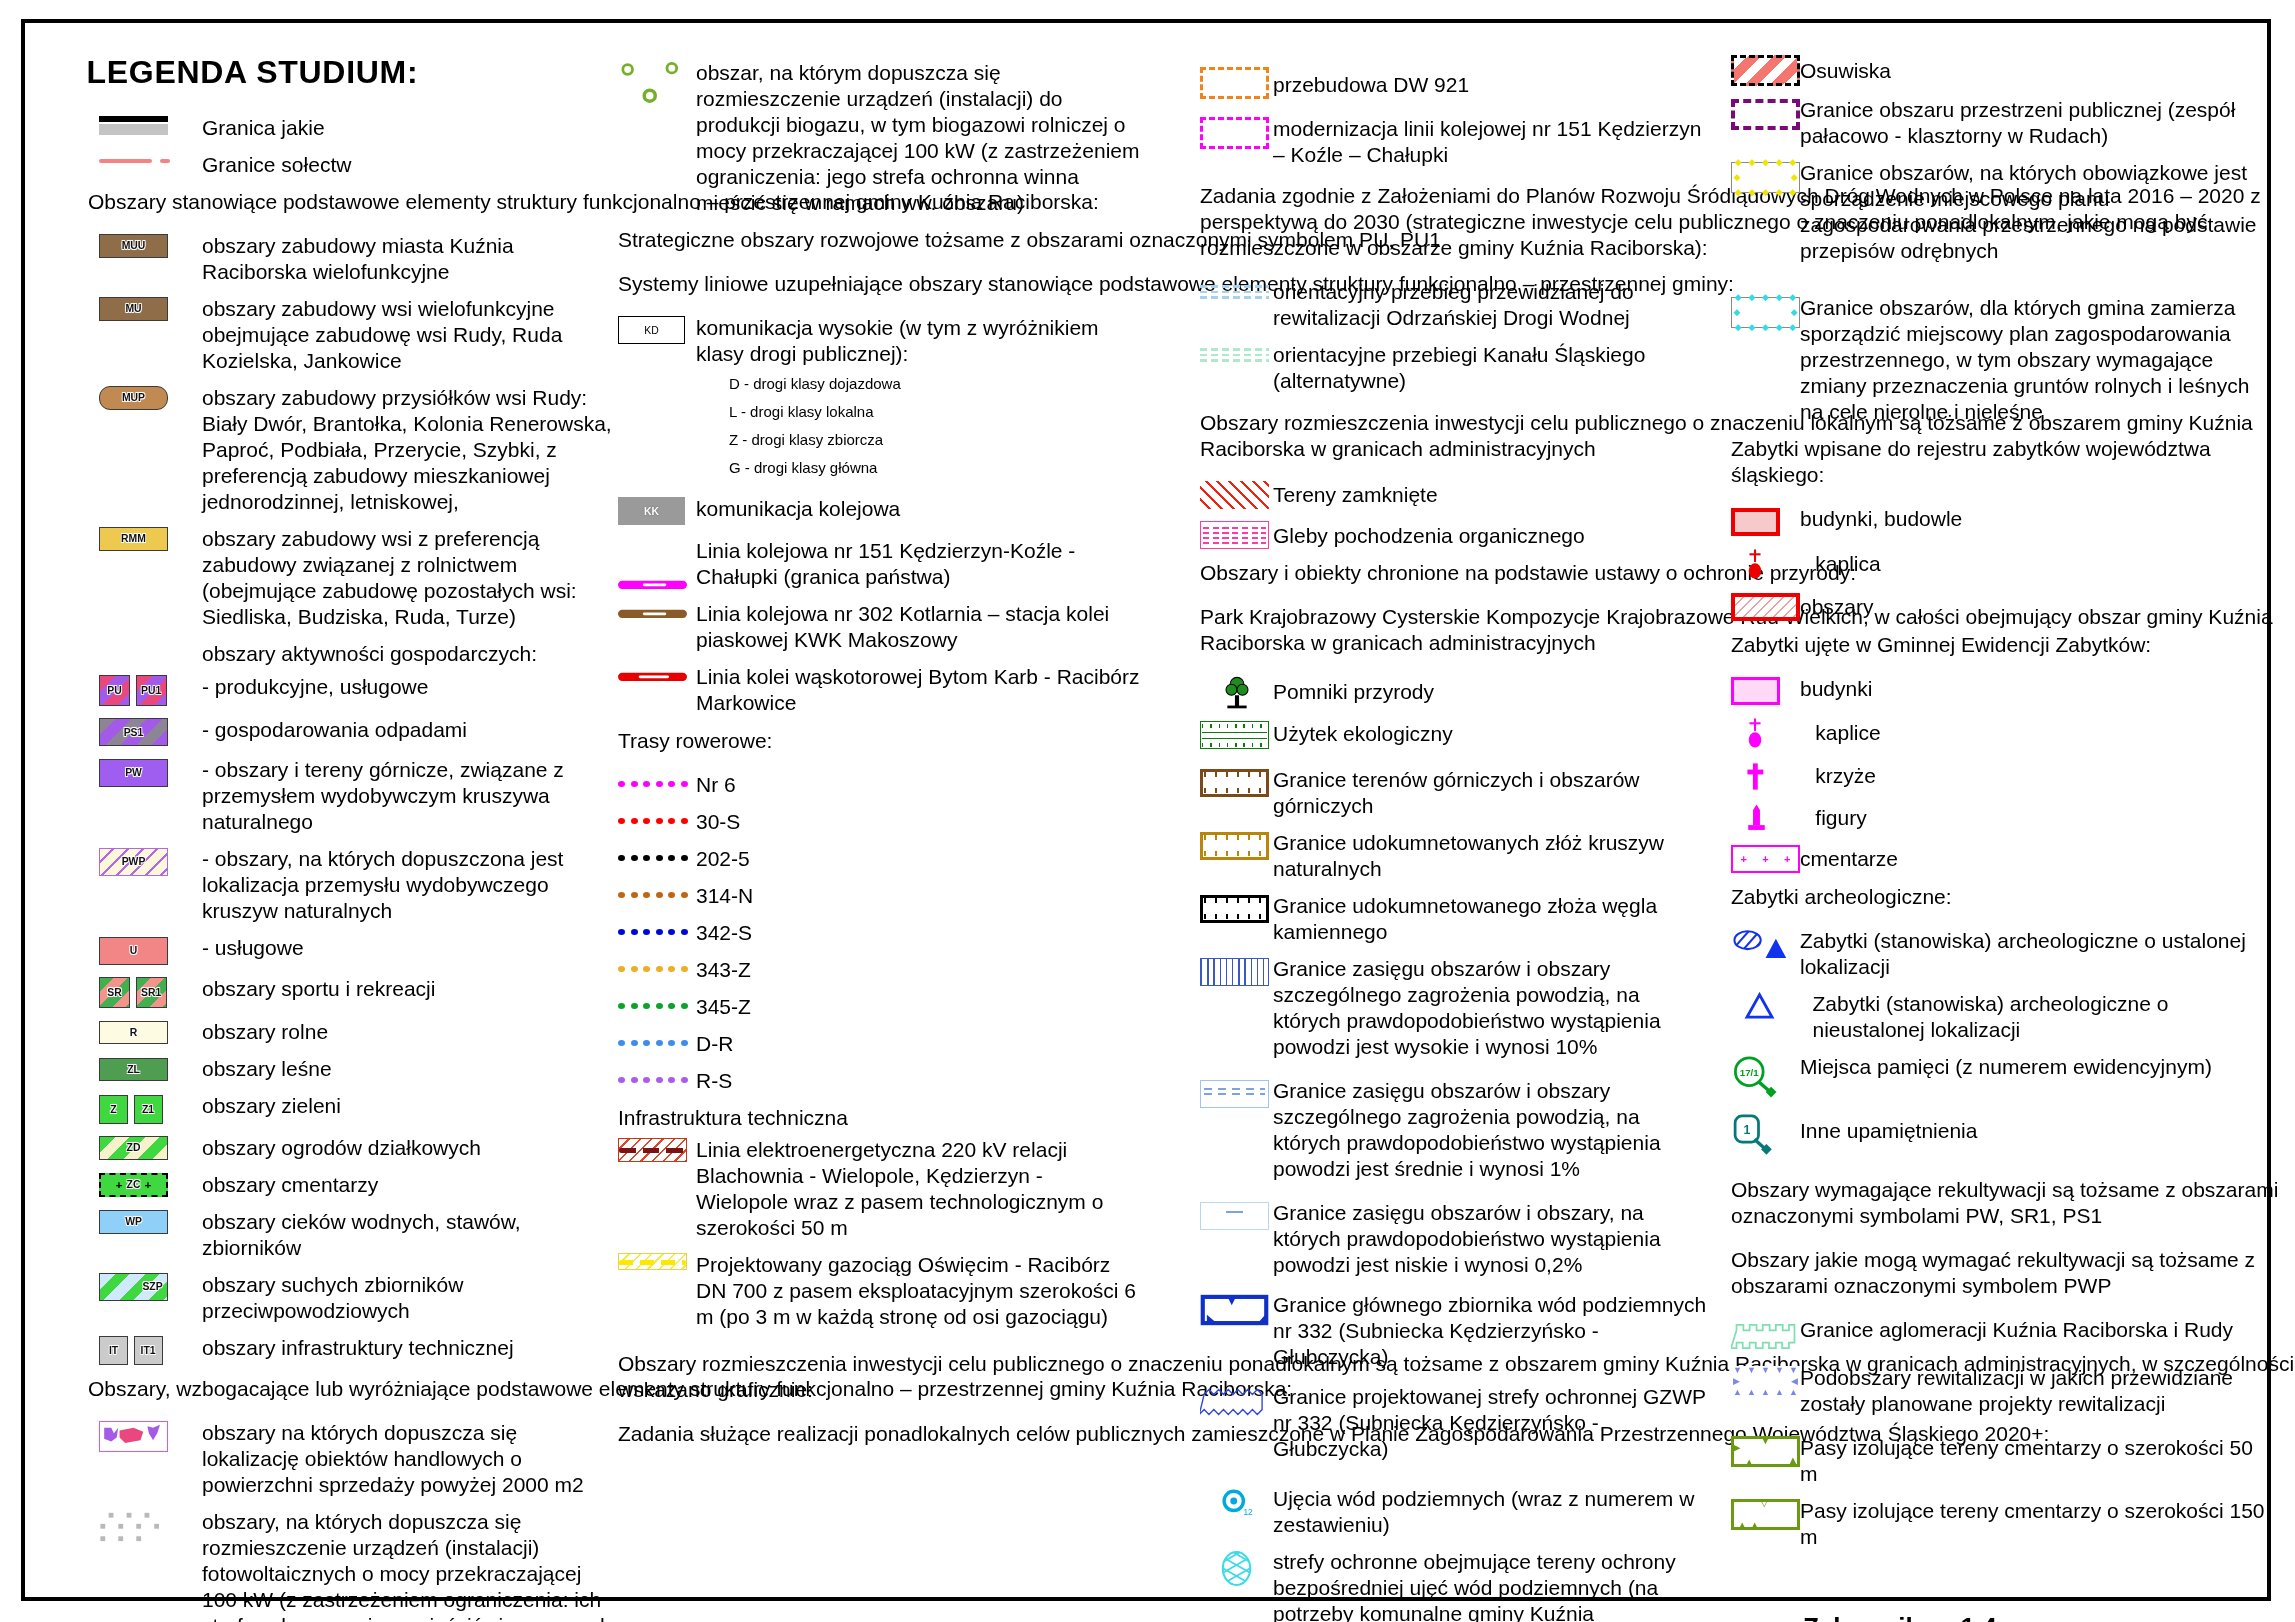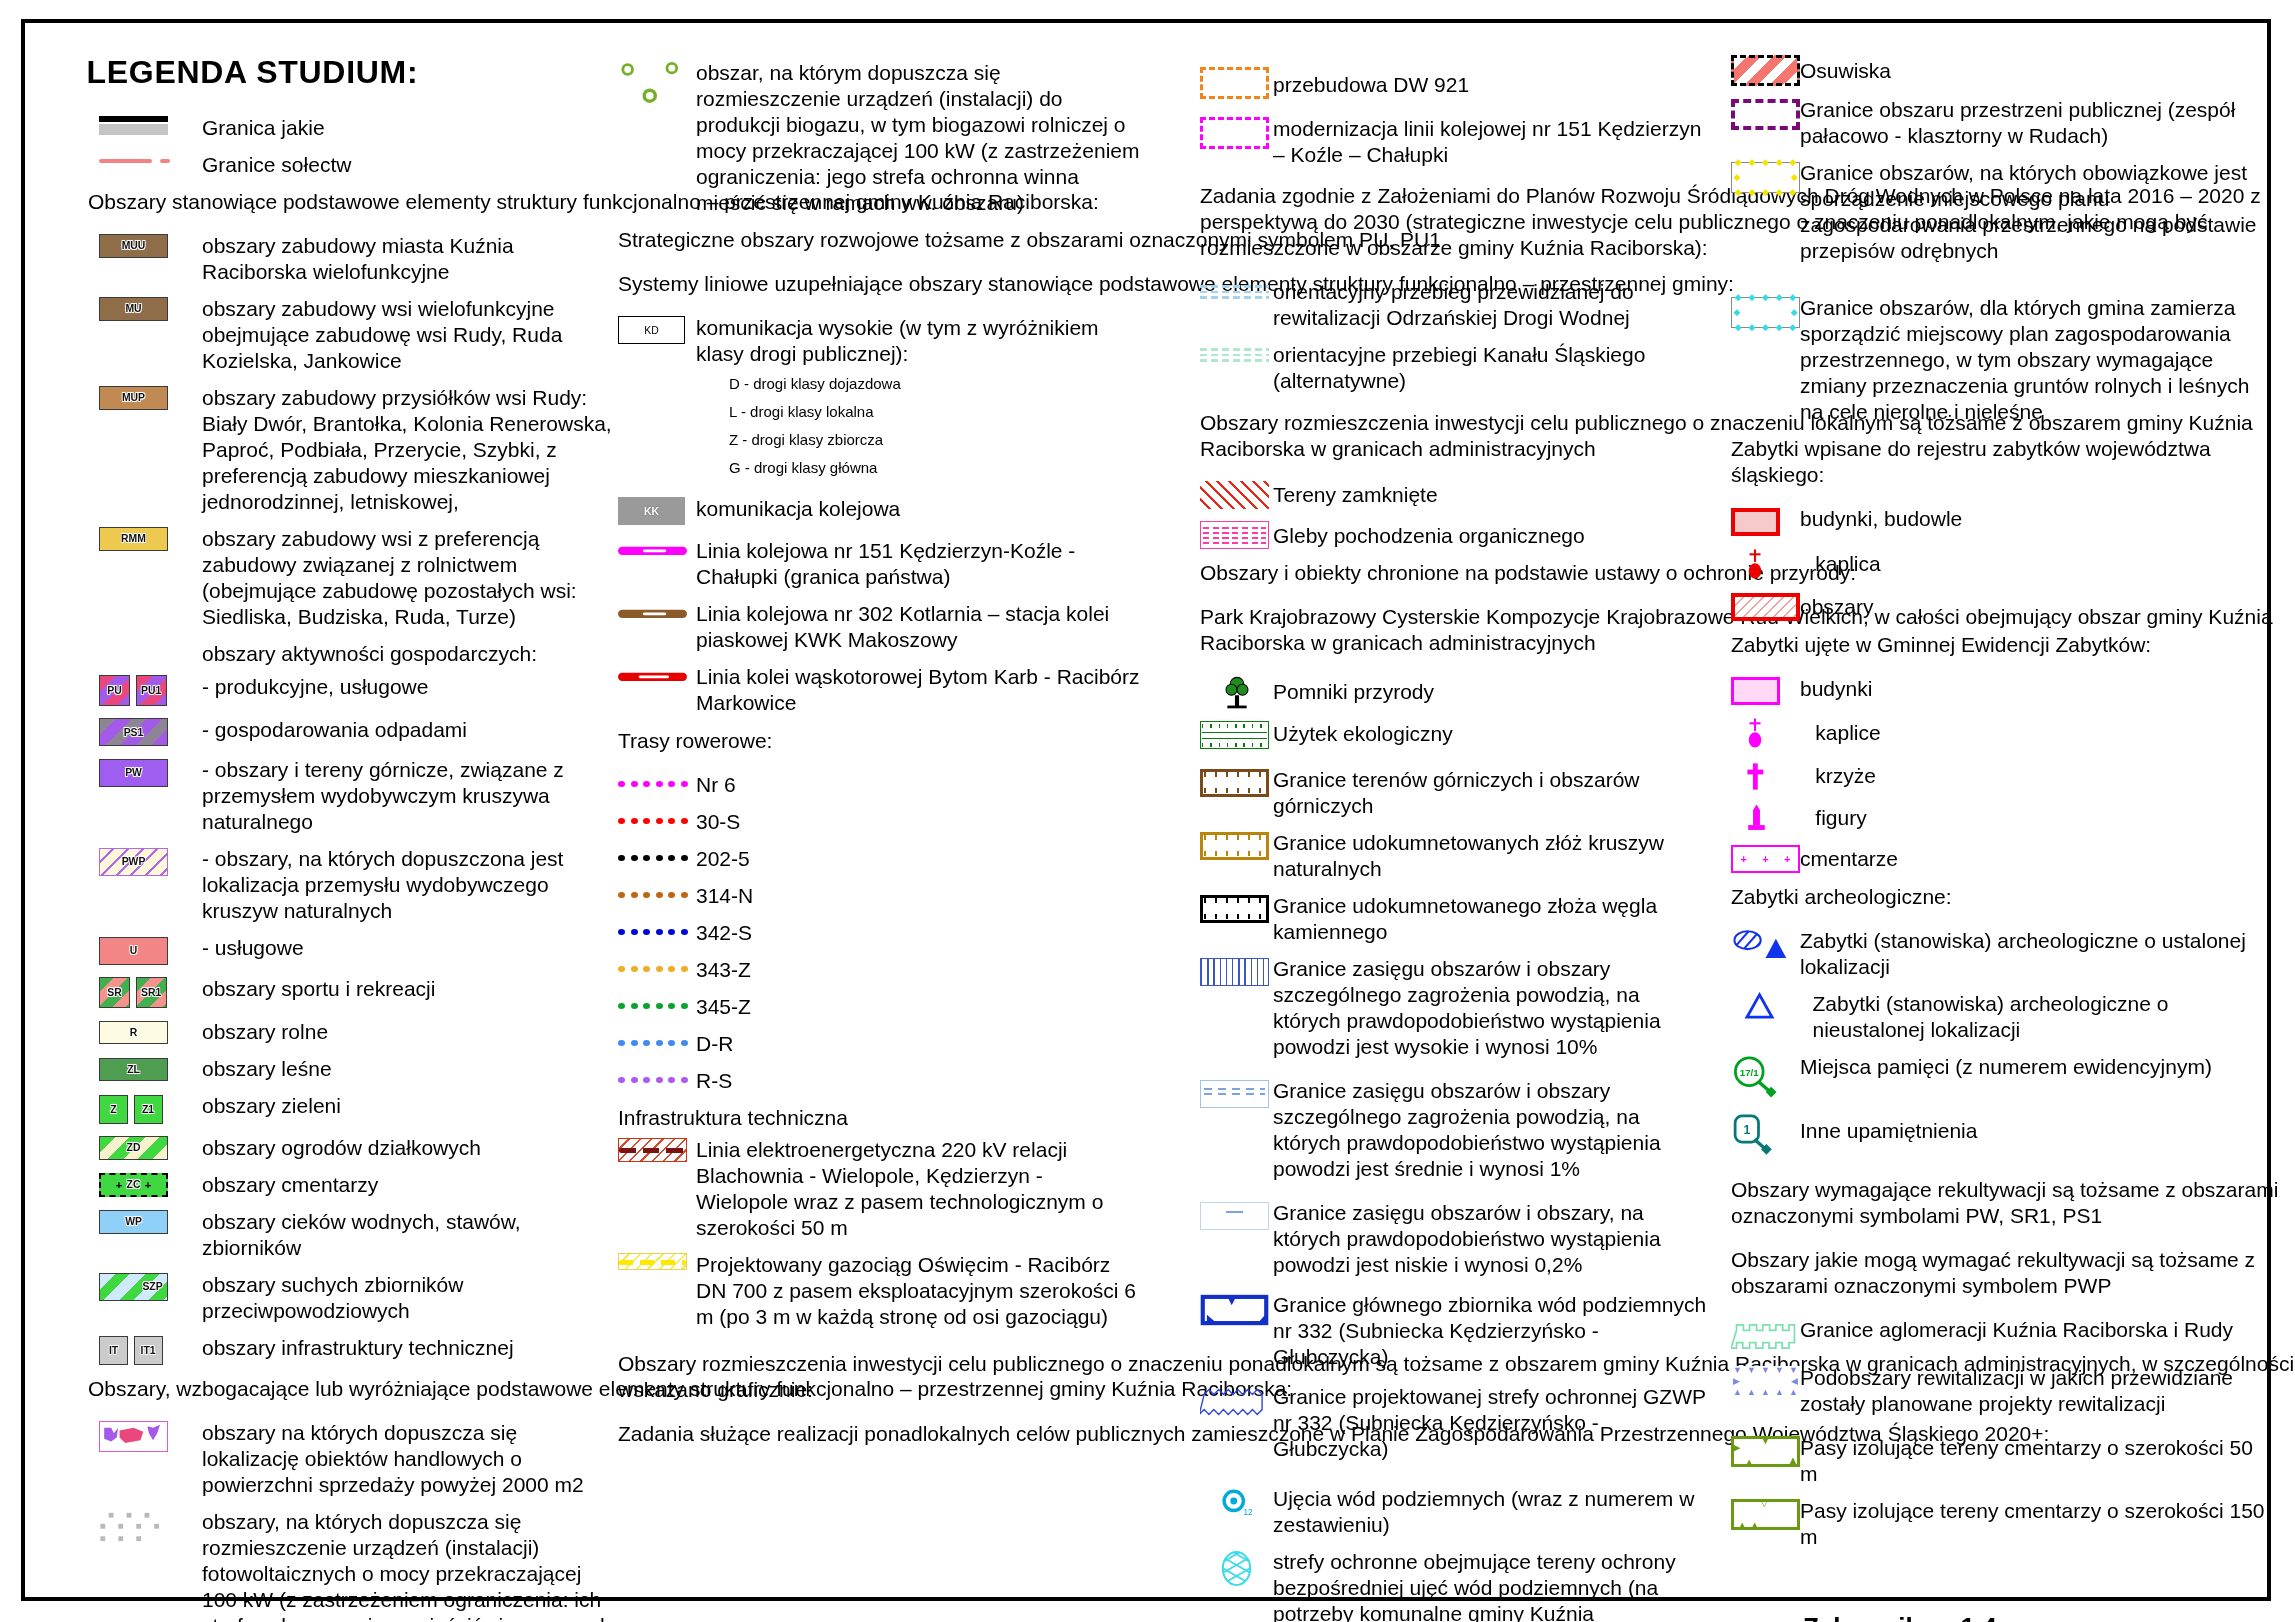--- a/index.html
+++ b/index.html
@@ -20,21 +20,21 @@
   .col3 .lab{width:437px;}
   .col4 .lab{width:465px;}
   .subs{margin:1.4px 0 14px 111px;font-size:15px;line-height:28px;}
   
   .sw{width:69px;height:23.6px;border:1.4px solid #3a3a3a;box-sizing:border-box;display:flex;align-items:center;justify-content:center;position:relative;}
   .code{font-size:10.4px;font-weight:bold;color:#111;
         text-shadow:-0.7px -0.7px 0 #fff,0.7px -0.7px 0 #fff,-0.7px 0.7px 0 #fff,0.7px 0.7px 0 #fff,0 0 2.1px #fff;}
   .pair{display:flex;gap:5.6px;}
   .sq{width:31px;height:31px;border:1.4px solid #3a3a3a;box-sizing:border-box;display:flex;align-items:center;justify-content:center;}
   
-  .f-muu{background:#8f6d48;}.f-mup{background:#c08a52;}.f-rmm{background:#eec94f;}
+  .f-muu{background:#8f6d48;}.f-mup{background:#c08a52;border-radius:11px;}.f-rmm{background:#eec94f;}
   .f-pu{background:repeating-linear-gradient(135deg,#e8487e 0 11px,#a45ae8 11px 22px);}
   .f-ps1{background:repeating-linear-gradient(135deg,#8d8596 0 11px,#a45ae8 11px 22px);}
   .f-pw{background:#a05ef0;}
   .f-pwp{background:repeating-linear-gradient(135deg,#fdf8da 0 8.3px,#b468e8 8.3px 10.4px);border-color:#b468e8;}
   .f-u{background:#f28585;}
   .f-sr{background:repeating-linear-gradient(135deg,#42b04e 0 9.7px,#f4938c 9.7px 19.4px);}
   .f-r{background:#fdfbe2;}
   .f-zl{background:#4f9d50;}
   .f-z{background:#40d840;}
   .f-zd{background:repeating-linear-gradient(135deg,#40d840 0 11px,#f6f2cc 11px 21px);}
@@ -388,21 +388,21 @@
 
   <div class="row">
     <div class="ic">
         <div class="kk">
           <span>KK</span>
         </div>
       </div>
     <div class="lab">komunikacja kolejowa</div>
   </div>
 
-  <div class="row" style="margin-top:12.5px;">
+  <div class="row" style="margin-top:12.5px;align-items:flex-end;">
     <div class="ic" style="padding-top:8.3px;">
       <svg width="69" height="9.7" viewBox="0 0 100 14">
           <rect x="0" y="1" width="100" height="12" rx="6" fill="#ff00ff"></rect>
           <rect x="36" y="5" width="34" height="4" rx="2" fill="#fff"></rect>
         </svg>
     </div>
     <div class="lab">Linia kolejowa nr 151 Kędzierzyn-Koźle - Chałupki (granica państwa)</div>
   </div>
   <div class="row" style="margin-top:11px;">
     <div class="ic" style="padding-top:8.3px;">

